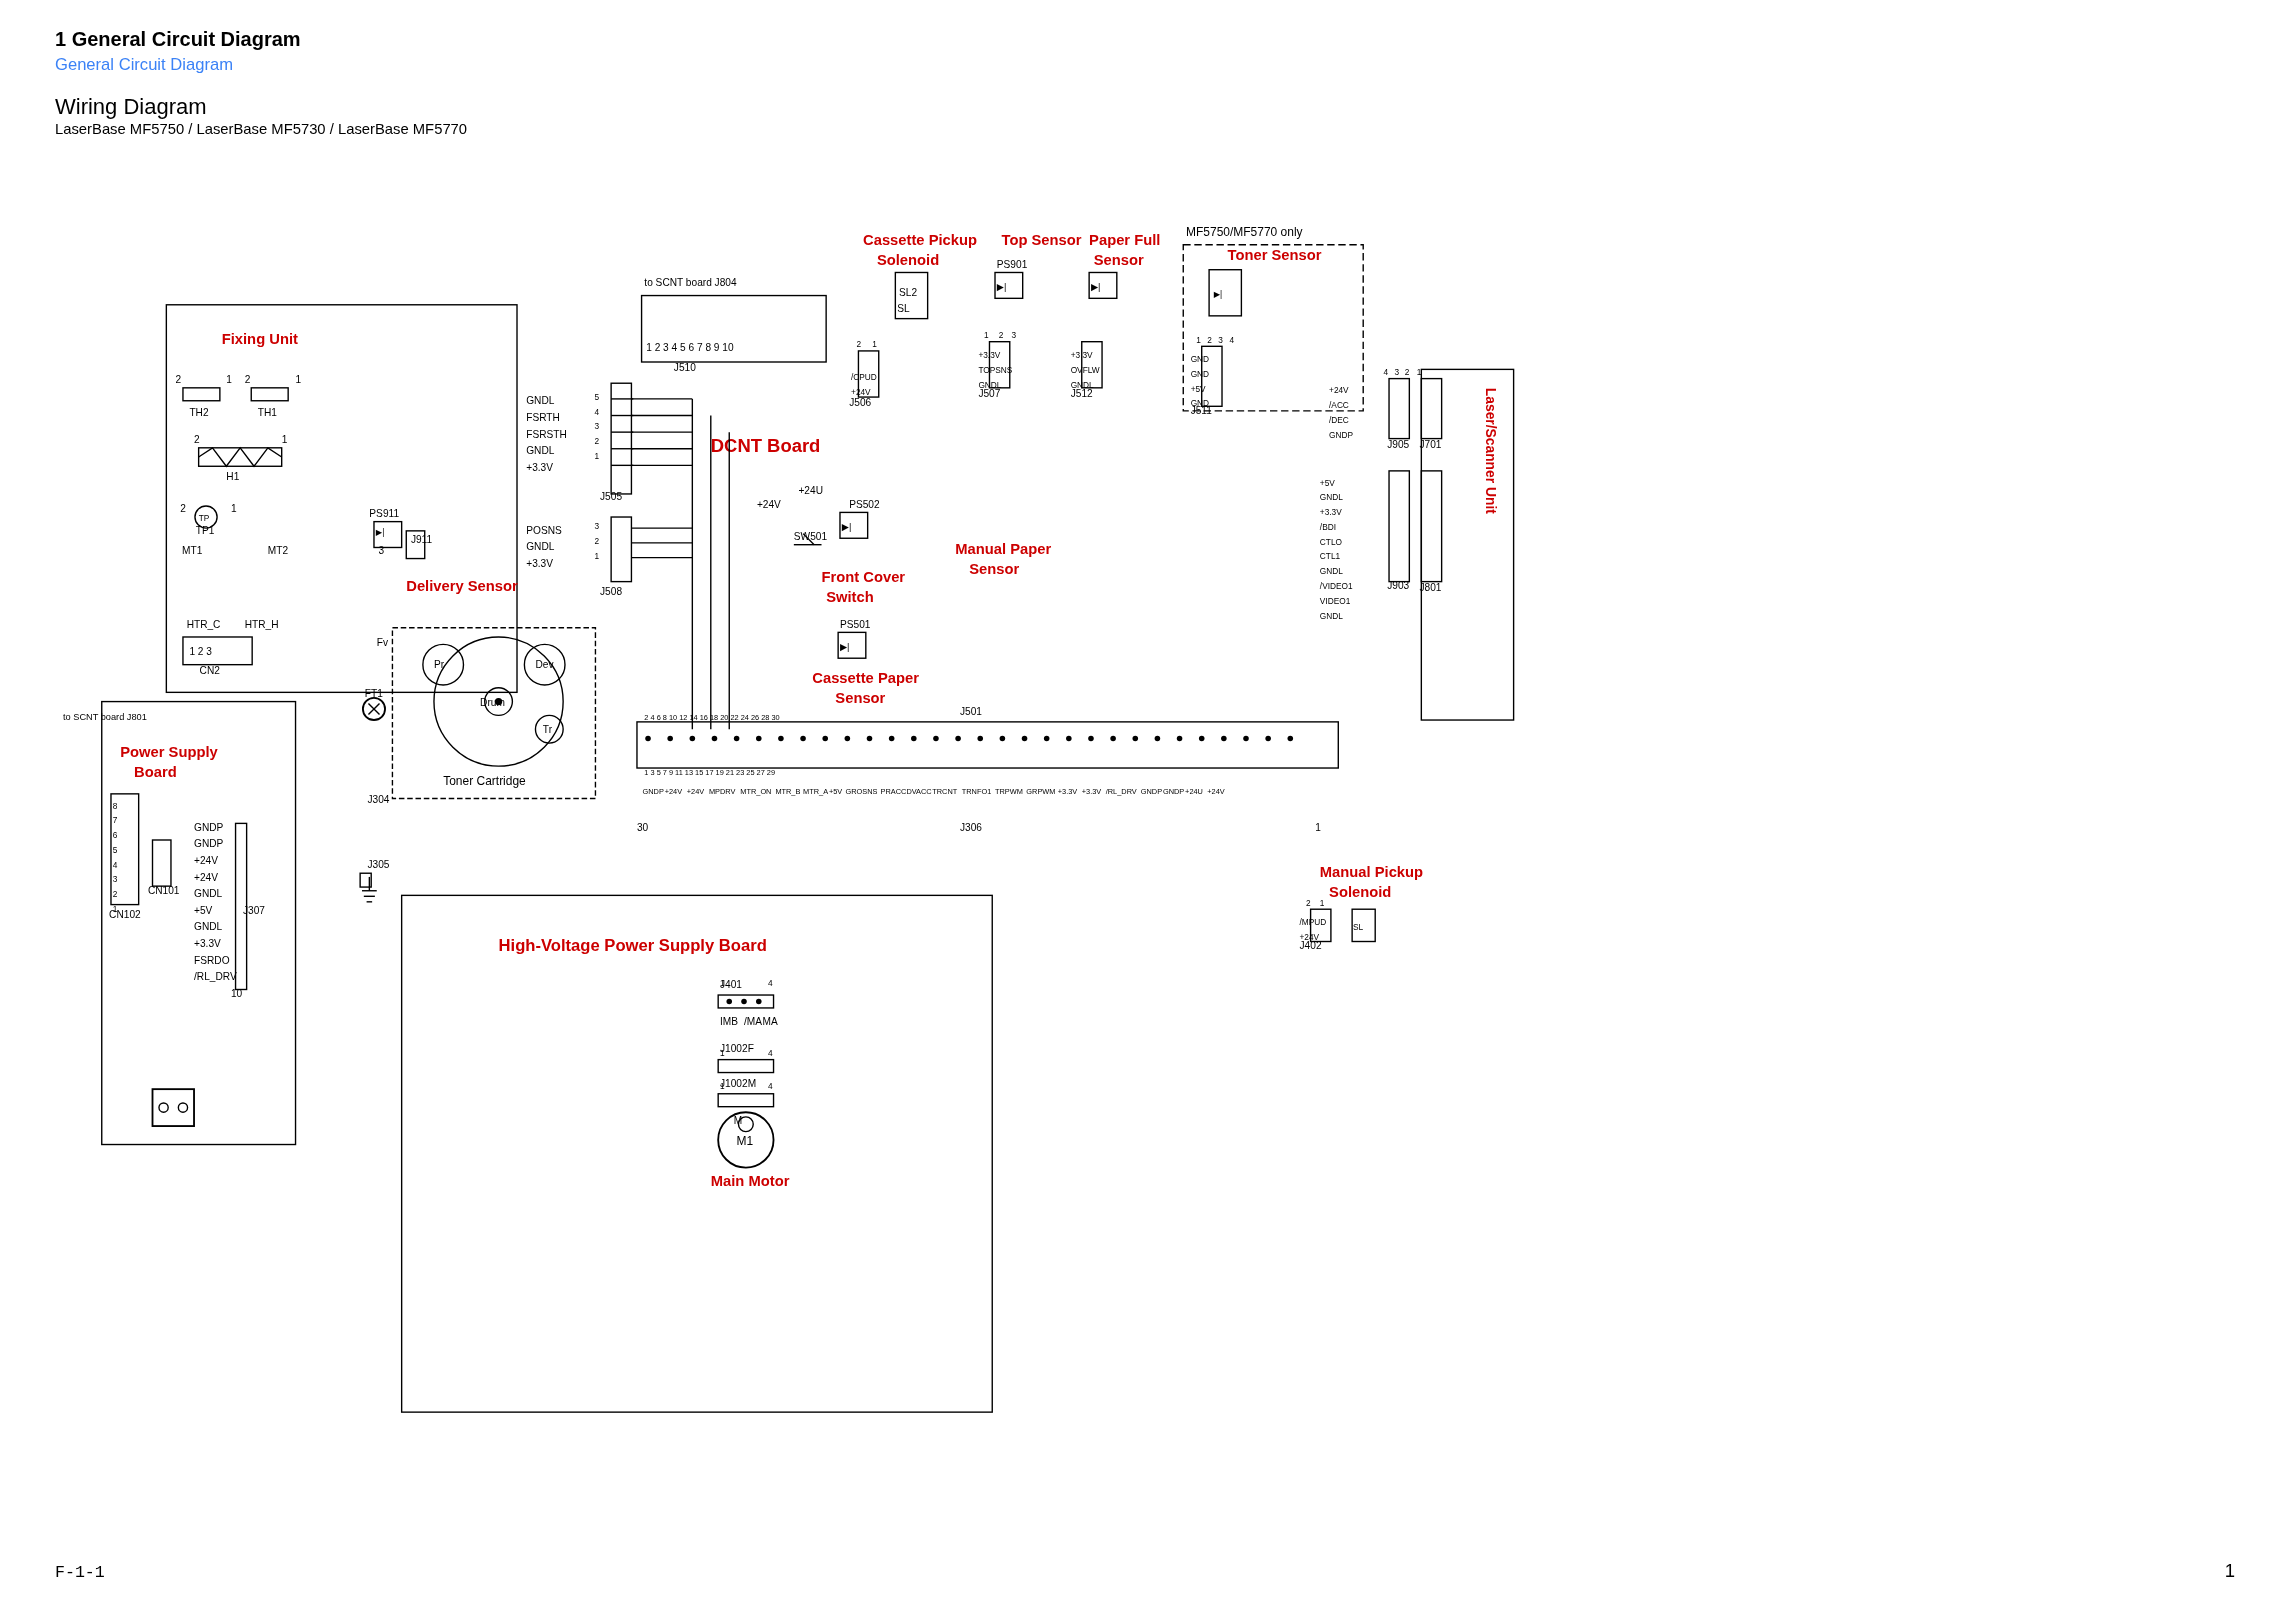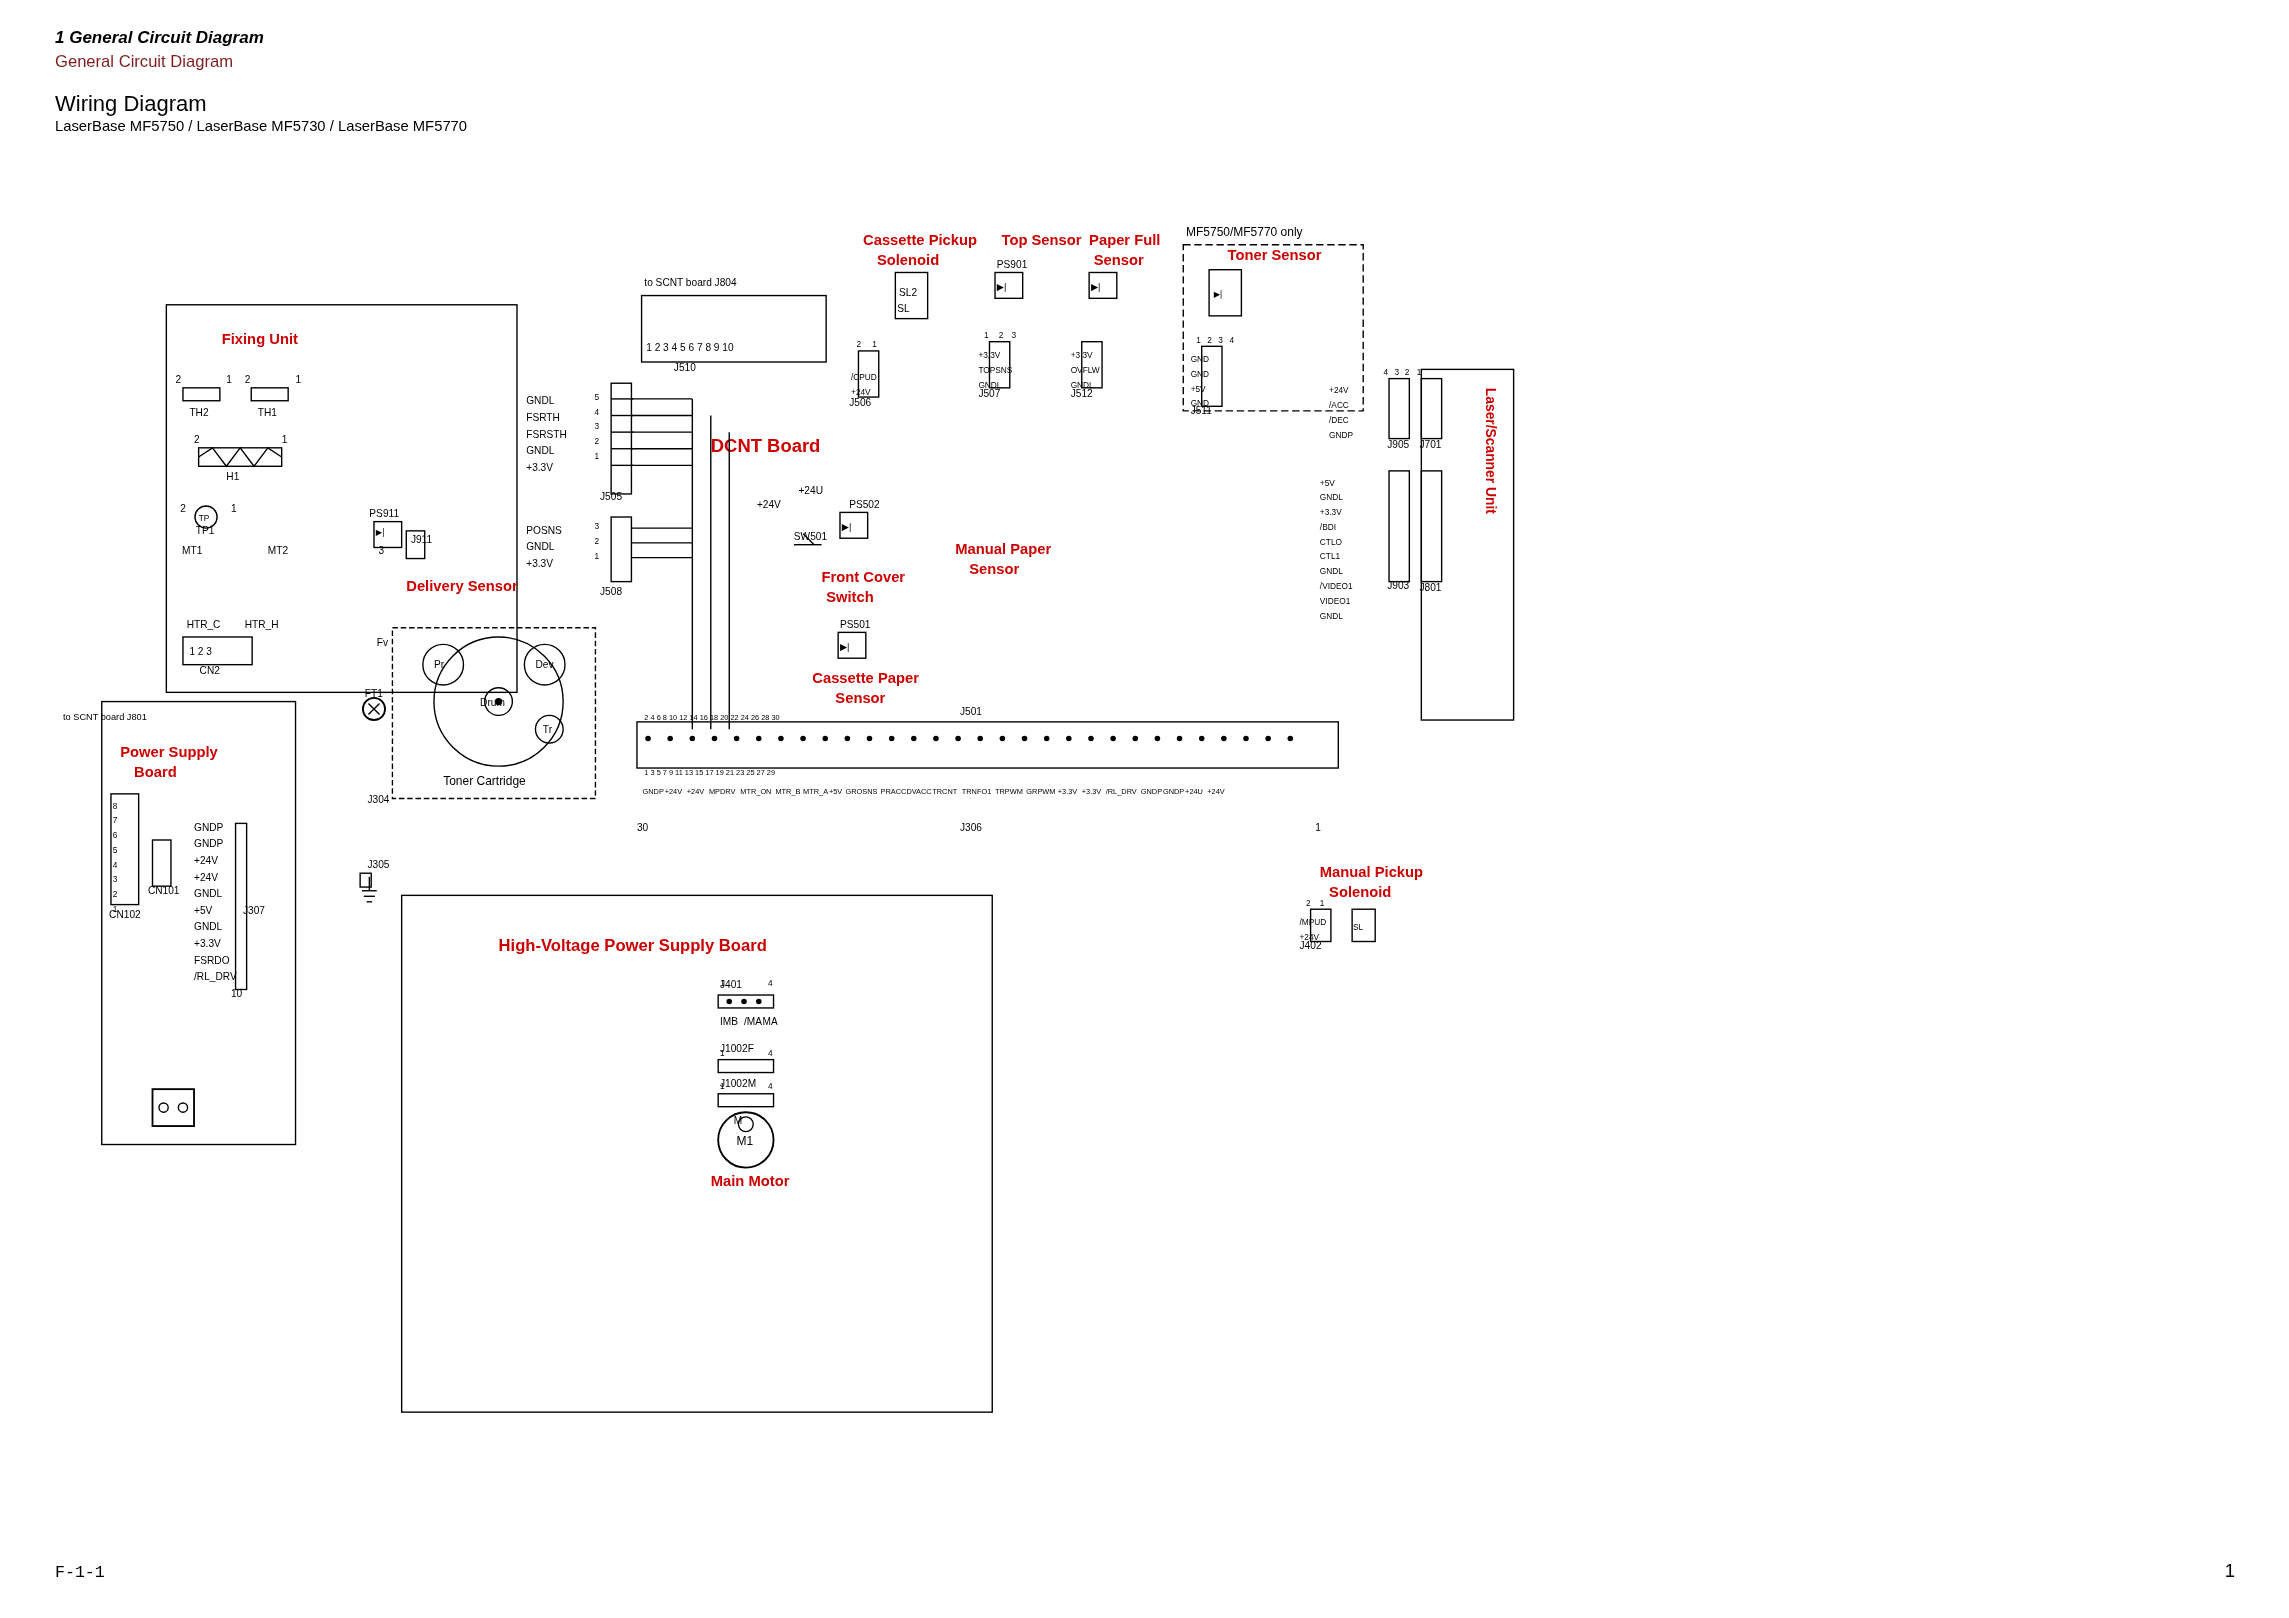--- a/index.html
+++ b/index.html
@@ -16,28 +16,27 @@
       height: 1619px;
       position: relative;
       background: #fff;
     }
     .header-section {
       position: absolute;
       top: 28px;
       left: 55px;
     }
     .header-title {
-      font-size: 17px;
+      font-size: 20px;
       font-weight: bold;
       color: #000;
-      font-style: italic;
     }
     .header-subtitle {
       font-size: 16.6px;
-      color: #7f1d1d;
+      color: #3b82f6;
       margin-top: 3.7px;
     }
     .header-line3 {
       font-size: 22px;
       color: #000;
       margin-top: 19px;
     }
     .header-line4 {
       font-size: 14.8px;
       color: #000;

